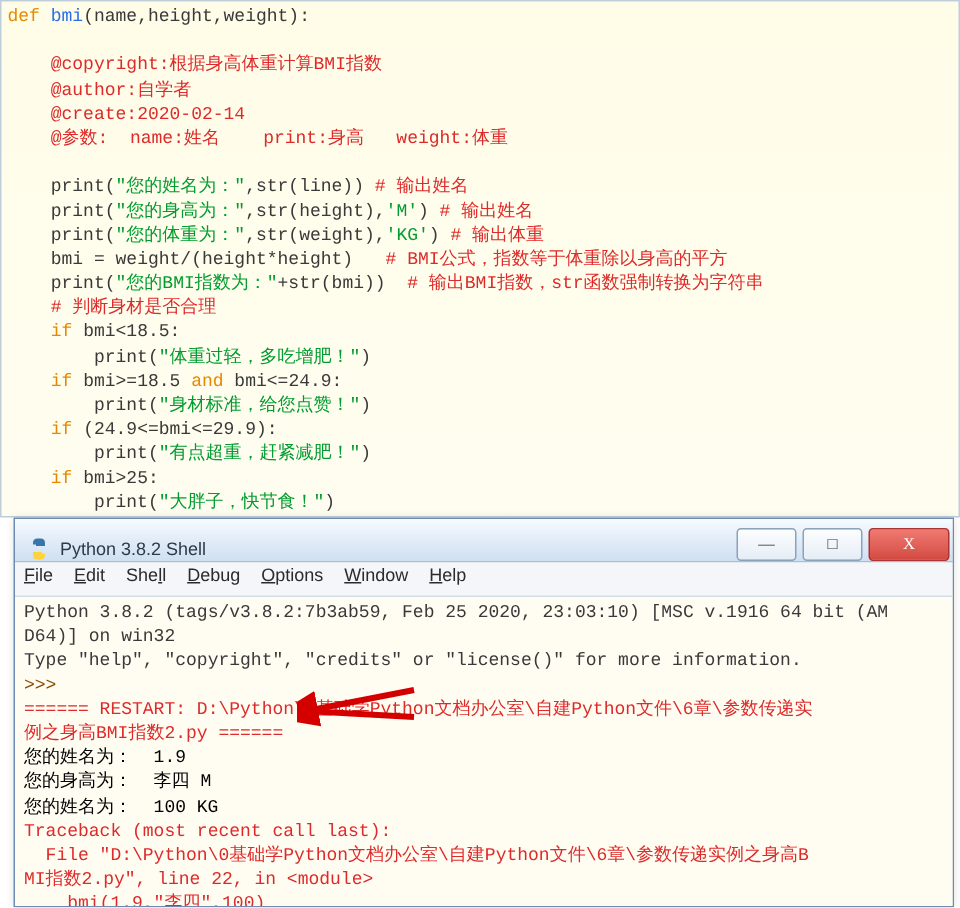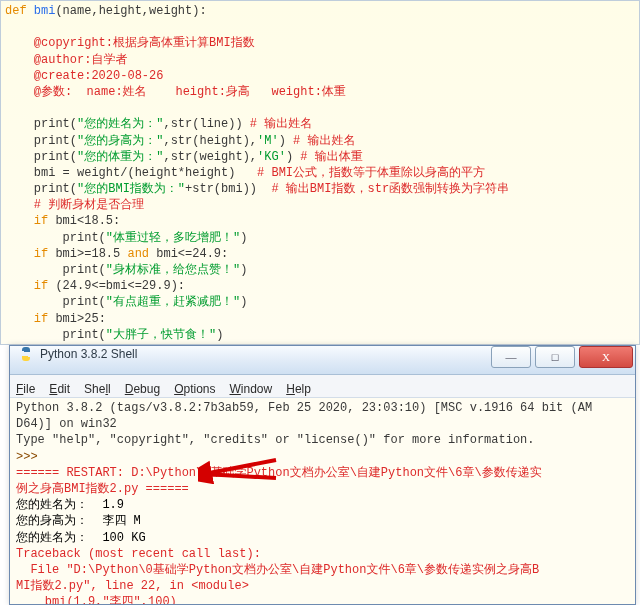--- a/index.html
+++ b/index.html
@@ -1,27 +1,27 @@
 <!DOCTYPE html>
 <html><head>
 <meta charset="utf-8">
 <style>
 html,body{margin:0;padding:0;font-family:Consolas,"Courier New",monospace;font-size:12px;line-height:1.35;background:#fff}
 .wrap{width:640px;height:605px;overflow:hidden;position:relative;background:#fff}
 .editor-pane{background:linear-gradient(to bottom,#fffde8,#fffdf0);border:1px solid #bfcddb;padding:2px 4px 0 4px;height:345px;overflow:hidden;box-sizing:border-box}
 .shell-win{position:absolute;left:9px;top:345px;width:625px;border:1px solid #6d8ab0;background:#fffde8;box-shadow:0 0 6px rgba(0,0,0,.15)}
-.titlebar{height:28px;background:linear-gradient(to bottom,#f7fbff 0%,#e2ecf8 50%,#cfe0f2 100%);display:flex;align-items:flex-start;padding:0 2px 0 8px;border-bottom:1px solid #a9bfd6}
+.titlebar{height:28px;background:linear-gradient(to bottom,#f7fbff 0%,#e2ecf8 50%,#cfe0f2 100%);display:flex;align-items:flex-end;padding:0 2px 0 8px;border-bottom:1px solid #a9bfd6}
 .titlebar .ico{width:16px;height:16px;margin-right:6px;display:inline-flex;align-items:center;justify-content:center}
 .titlebar .ttl{flex:1;color:#2e3b47;font-family:"Segoe UI",Tahoma,sans-serif;font-size:12px}
 .winbtns{display:flex;gap:0}
 .winbtn{width:38px;height:20px;border:1px solid #8aa2ba;border-radius:3px;margin-left:4px;display:flex;align-items:center;justify-content:center;font-family:"Segoe UI";font-size:11px;color:#334}
 .winbtn.min{background:linear-gradient(#fdfefe,#e4edf6)}
 .winbtn.max{background:linear-gradient(#fdfefe,#e4edf6)}
 .winbtn.cls{width:52px;background:linear-gradient(#f07a71,#d34b42);color:#fff;border-color:#a33}
-.menubar{height:22px;background:#f4f6f9;border-bottom:1px solid #d3dde8;display:flex;align-items:flex-end;padding:0 6px;gap:14px;font-family:Tahoma,sans-serif;font-size:12px;color:#2b2b2b}
+.menubar{height:22px;background:#f4f6f9;border-bottom:1px solid #d3dde8;display:flex;align-items:flex-start;padding:0 6px;gap:14px;font-family:Tahoma,sans-serif;font-size:12px;color:#2b2b2b}
 .menubar span u{text-decoration:underline}
 .shell-body{padding:2px 6px 4px 6px;background:#fffdf2;height:200px;overflow:hidden}
 pre{margin:0;white-space:pre;font-family:inherit;font-size:inherit}
 .kw{color:#e58a00}
 .fn{color:#2a6eea}
 .str{color:#009c2f}
 .cmt{color:#dd2a2a}
 .pl{color:#393939}
 .prompt{color:#8a4a00}
 .err{color:#dd2a2a}
@@ -30,22 +30,22 @@
 </style>
 </head>
 <body>
 <div class="wrap">
 
 <div class="editor-pane">
 <pre><span class="kw">def</span> <span class="fn">bmi</span><span class="pl">(name,height,weight):</span>
 
     <span class="cmt">@copyright:根据身高体重计算BMI指数</span>
     <span class="cmt">@author:自学者</span>
-    <span class="cmt">@create:2020-08-26</span>
-    <span class="cmt">@参数:  name:姓名    height:身高   weight:体重</span>
+    <span class="cmt">@create:2020-02-14</span>
+    <span class="cmt">@参数:  name:姓名    print:身高   weight:体重</span>
 
     <span class="pl">print(</span><span class="str">"您的姓名为："</span><span class="pl">,str(line)) </span><span class="cmt"># 输出姓名</span>
     <span class="pl">print(</span><span class="str">"您的身高为："</span><span class="pl">,str(height),</span><span class="str">'M'</span><span class="pl">) </span><span class="cmt"># 输出姓名</span>
     <span class="pl">print(</span><span class="str">"您的体重为："</span><span class="pl">,str(weight),</span><span class="str">'KG'</span><span class="pl">) </span><span class="cmt"># 输出体重</span>
     <span class="pl">bmi = weight/(height*height)   </span><span class="cmt"># BMI公式，指数等于体重除以身高的平方</span>
     <span class="pl">print(</span><span class="str">"您的BMI指数为："</span><span class="pl">+str(bmi))  </span><span class="cmt"># 输出BMI指数，str函数强制转换为字符串</span>
     <span class="cmt"># 判断身材是否合理</span>
     <span class="kw">if</span><span class="pl"> bmi&lt;18.5:</span>
         <span class="pl">print(</span><span class="str">"体重过轻，多吃增肥！"</span><span class="pl">)</span>
     <span class="kw">if</span><span class="pl"> bmi&gt;=18.5 </span><span class="kw">and</span><span class="pl"> bmi&lt;=24.9:</span>

